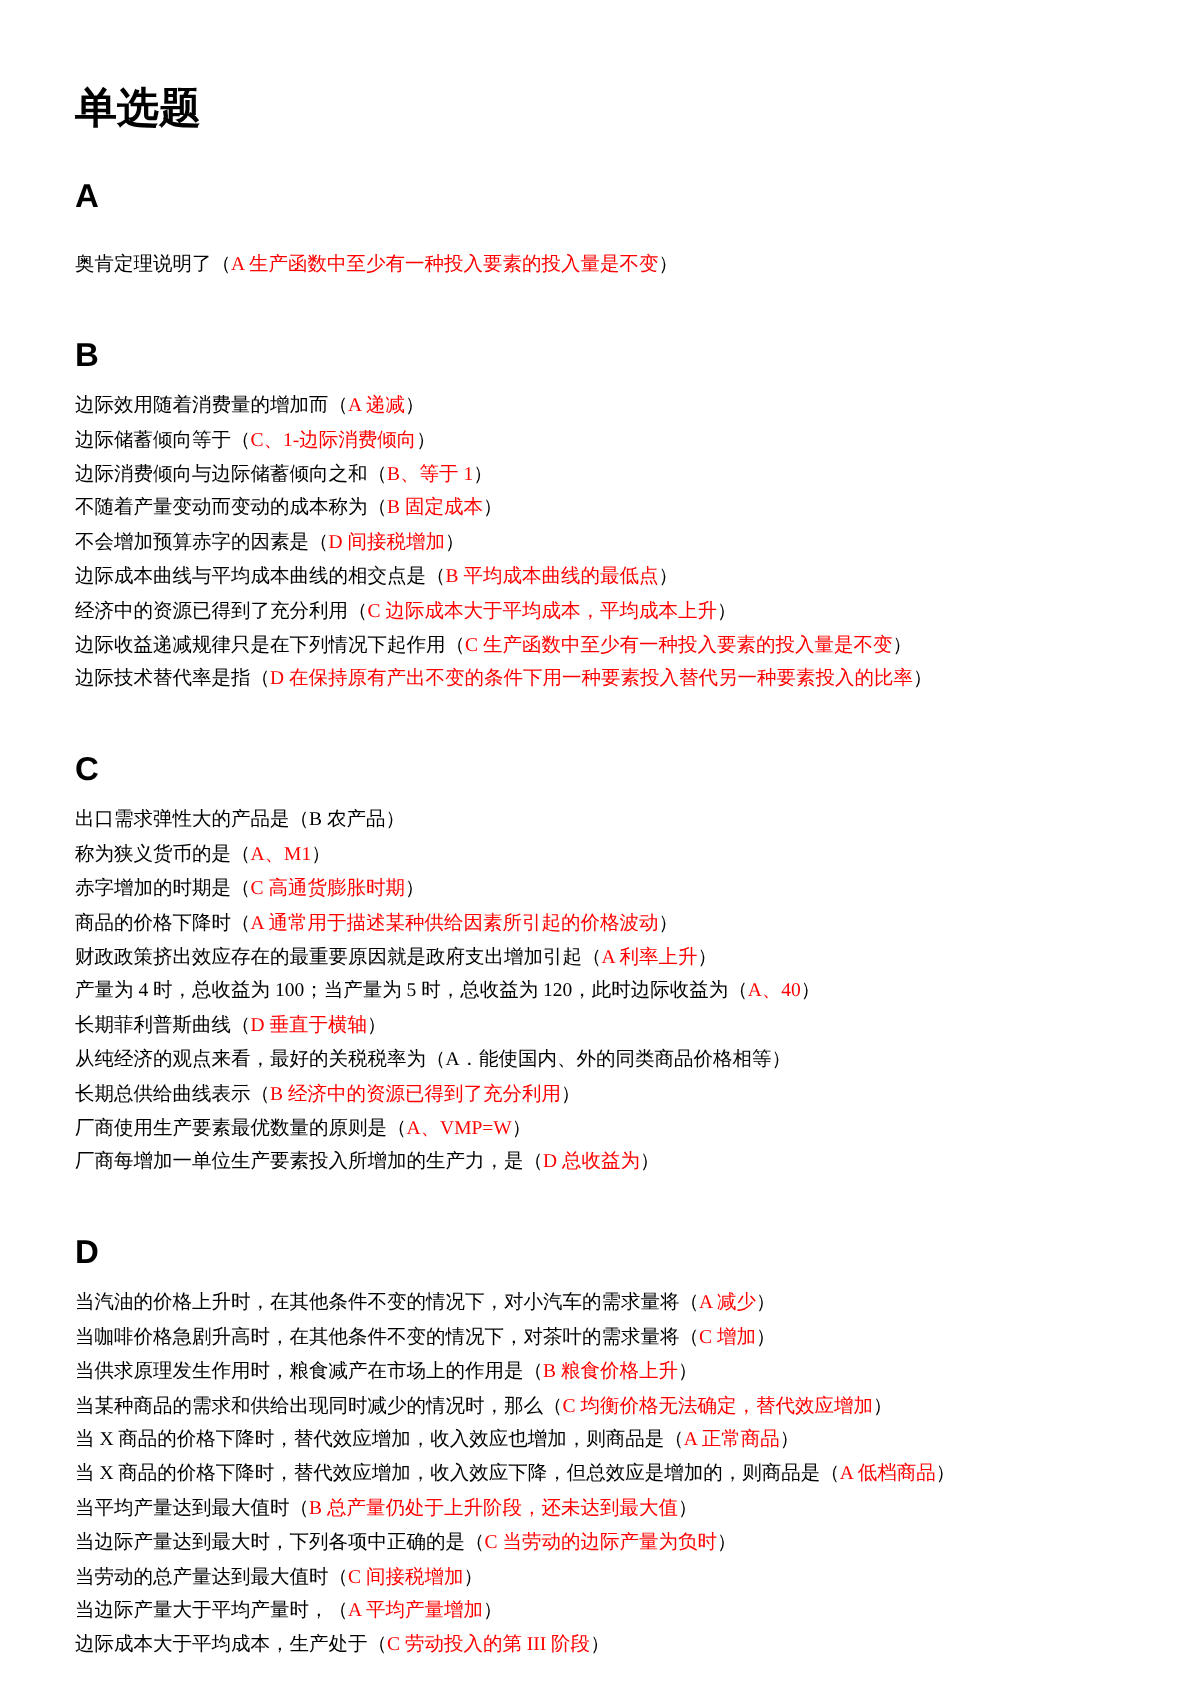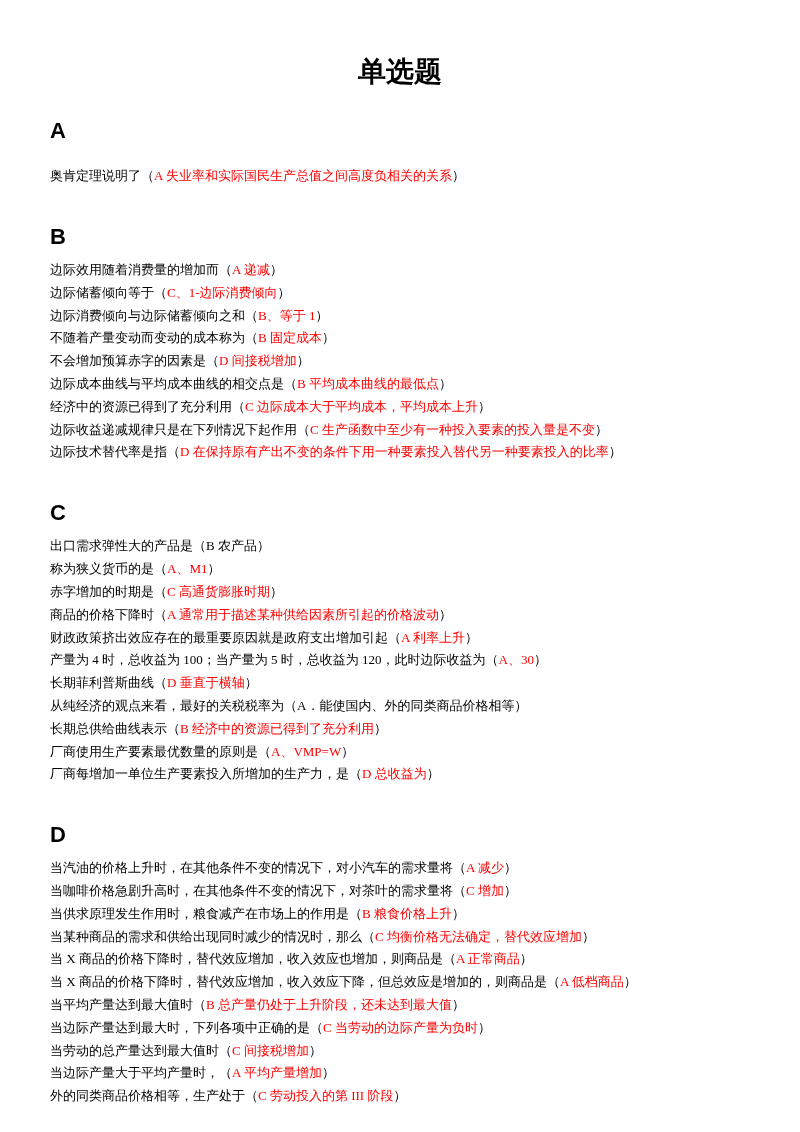--- a/index.html
+++ b/index.html
@@ -10,21 +10,20 @@
       background: #fff;
       margin: 0;
       padding: 50px 50px 50px 50px;
       width: 700px;
     }
     h1 {
       font-family: "SimHei", "黑体", sans-serif;
       font-size: 28px;
       font-weight: bold;
       margin: 0 0 8px 0;
-      text-align: center;
     }
     h2 {
       font-family: "SimHei", "黑体", sans-serif;
       font-size: 22px;
       font-weight: bold;
       margin: 18px 0 6px 0;
     }
     .gap {
       height: 12px;
     }
@@ -35,53 +34,53 @@
       color: #ff0000;
     }
   </style>
 </head>
 <body>
 
 <h1>单选题</h1>
 
 <h2>A</h2>
 <div class="gap"></div>
-<p><span>奥肯定理说明了（</span><span class="red">A 失业率和实际国民生产总值之间高度负相关的关系</span><span>）</span></p>
+<p><span>奥肯定理说明了（</span><span class="red">A 生产函数中至少有一种投入要素的投入量是不变</span><span>）</span></p>
 <div class="gap"></div>
 
 <h2>B</h2>
 <p><span>边际效用随着消费量的增加而（</span><span class="red">A 递减</span><span>）</span></p>
 <p><span>边际储蓄倾向等于（</span><span class="red">C、1-边际消费倾向</span><span>）</span></p>
 <p><span>边际消费倾向与边际储蓄倾向之和（</span><span class="red">B、等于 1</span><span>）</span></p>
 <p><span>不随着产量变动而变动的成本称为（</span><span class="red">B 固定成本</span><span>）</span></p>
 <p><span>不会增加预算赤字的因素是（</span><span class="red">D 间接税增加</span><span>）</span></p>
 <p><span>边际成本曲线与平均成本曲线的相交点是（</span><span class="red">B 平均成本曲线的最低点</span><span>）</span></p>
 <p><span>经济中的资源已得到了充分利用（</span><span class="red">C 边际成本大于平均成本，平均成本上升</span><span>）</span></p>
 <p><span>边际收益递减规律只是在下列情况下起作用（</span><span class="red">C 生产函数中至少有一种投入要素的投入量是不变</span><span>）</span></p>
 <p><span>边际技术替代率是指（</span><span class="red">D 在保持原有产出不变的条件下用一种要素投入替代另一种要素投入的比率</span><span>）</span></p>
 <div class="gap"></div>
 
 <h2>C</h2>
 <p><span>出口需求弹性大的产品是（B 农产品）</span><span class="red"></span><span></span></p>
 <p><span>称为狭义货币的是（</span><span class="red">A、M1</span><span>）</span></p>
 <p><span>赤字增加的时期是（</span><span class="red">C 高通货膨胀时期</span><span>）</span></p>
 <p><span>商品的价格下降时（</span><span class="red">A 通常用于描述某种供给因素所引起的价格波动</span><span>）</span></p>
 <p><span>财政政策挤出效应存在的最重要原因就是政府支出增加引起（</span><span class="red">A 利率上升</span><span>）</span></p>
-<p><span>产量为 4 时，总收益为 100；当产量为 5 时，总收益为 120，此时边际收益为（</span><span class="red">A、30</span><span>）</span></p>
+<p><span>产量为 4 时，总收益为 100；当产量为 5 时，总收益为 120，此时边际收益为（</span><span class="red">A、40</span><span>）</span></p>
 <p><span>长期菲利普斯曲线（</span><span class="red">D 垂直于横轴</span><span>）</span></p>
 <p><span>从纯经济的观点来看，最好的关税税率为（A．能使国内、外的同类商品价格相等）</span><span class="red"></span><span></span></p>
 <p><span>长期总供给曲线表示（</span><span class="red">B 经济中的资源已得到了充分利用</span><span>）</span></p>
 <p><span>厂商使用生产要素最优数量的原则是（</span><span class="red">A、VMP=W</span><span>）</span></p>
 <p><span>厂商每增加一单位生产要素投入所增加的生产力，是（</span><span class="red">D 总收益为</span><span>）</span></p>
 <div class="gap"></div>
 
 <h2>D</h2>
 <p><span>当汽油的价格上升时，在其他条件不变的情况下，对小汽车的需求量将（</span><span class="red">A 减少</span><span>）</span></p>
 <p><span>当咖啡价格急剧升高时，在其他条件不变的情况下，对茶叶的需求量将（</span><span class="red">C 增加</span><span>）</span></p>
 <p><span>当供求原理发生作用时，粮食减产在市场上的作用是（</span><span class="red">B 粮食价格上升</span><span>）</span></p>
 <p><span>当某种商品的需求和供给出现同时减少的情况时，那么（</span><span class="red">C 均衡价格无法确定，替代效应增加</span><span>）</span></p>
 <p><span>当 X 商品的价格下降时，替代效应增加，收入效应也增加，则商品是（</span><span class="red">A 正常商品</span><span>）</span></p>
 <p><span>当 X 商品的价格下降时，替代效应增加，收入效应下降，但总效应是增加的，则商品是（</span><span class="red">A 低档商品</span><span>）</span></p>
 <p><span>当平均产量达到最大值时（</span><span class="red">B 总产量仍处于上升阶段，还未达到最大值</span><span>）</span></p>
 <p><span>当边际产量达到最大时，下列各项中正确的是（</span><span class="red">C 当劳动的边际产量为负时</span><span>）</span></p>
 <p><span>当劳动的总产量达到最大值时（</span><span class="red">C 间接税增加</span><span>）</span></p>
 <p><span>当边际产量大于平均产量时，（</span><span class="red">A 平均产量增加</span><span>）</span></p>
-<p><span>外的同类商品价格相等，生产处于（</span><span class="red">C 劳动投入的第 III 阶段</span><span>）</span></p>
+<p><span>边际成本大于平均成本，生产处于（</span><span class="red">C 劳动投入的第 III 阶段</span><span>）</span></p>
 
 </body></html>

